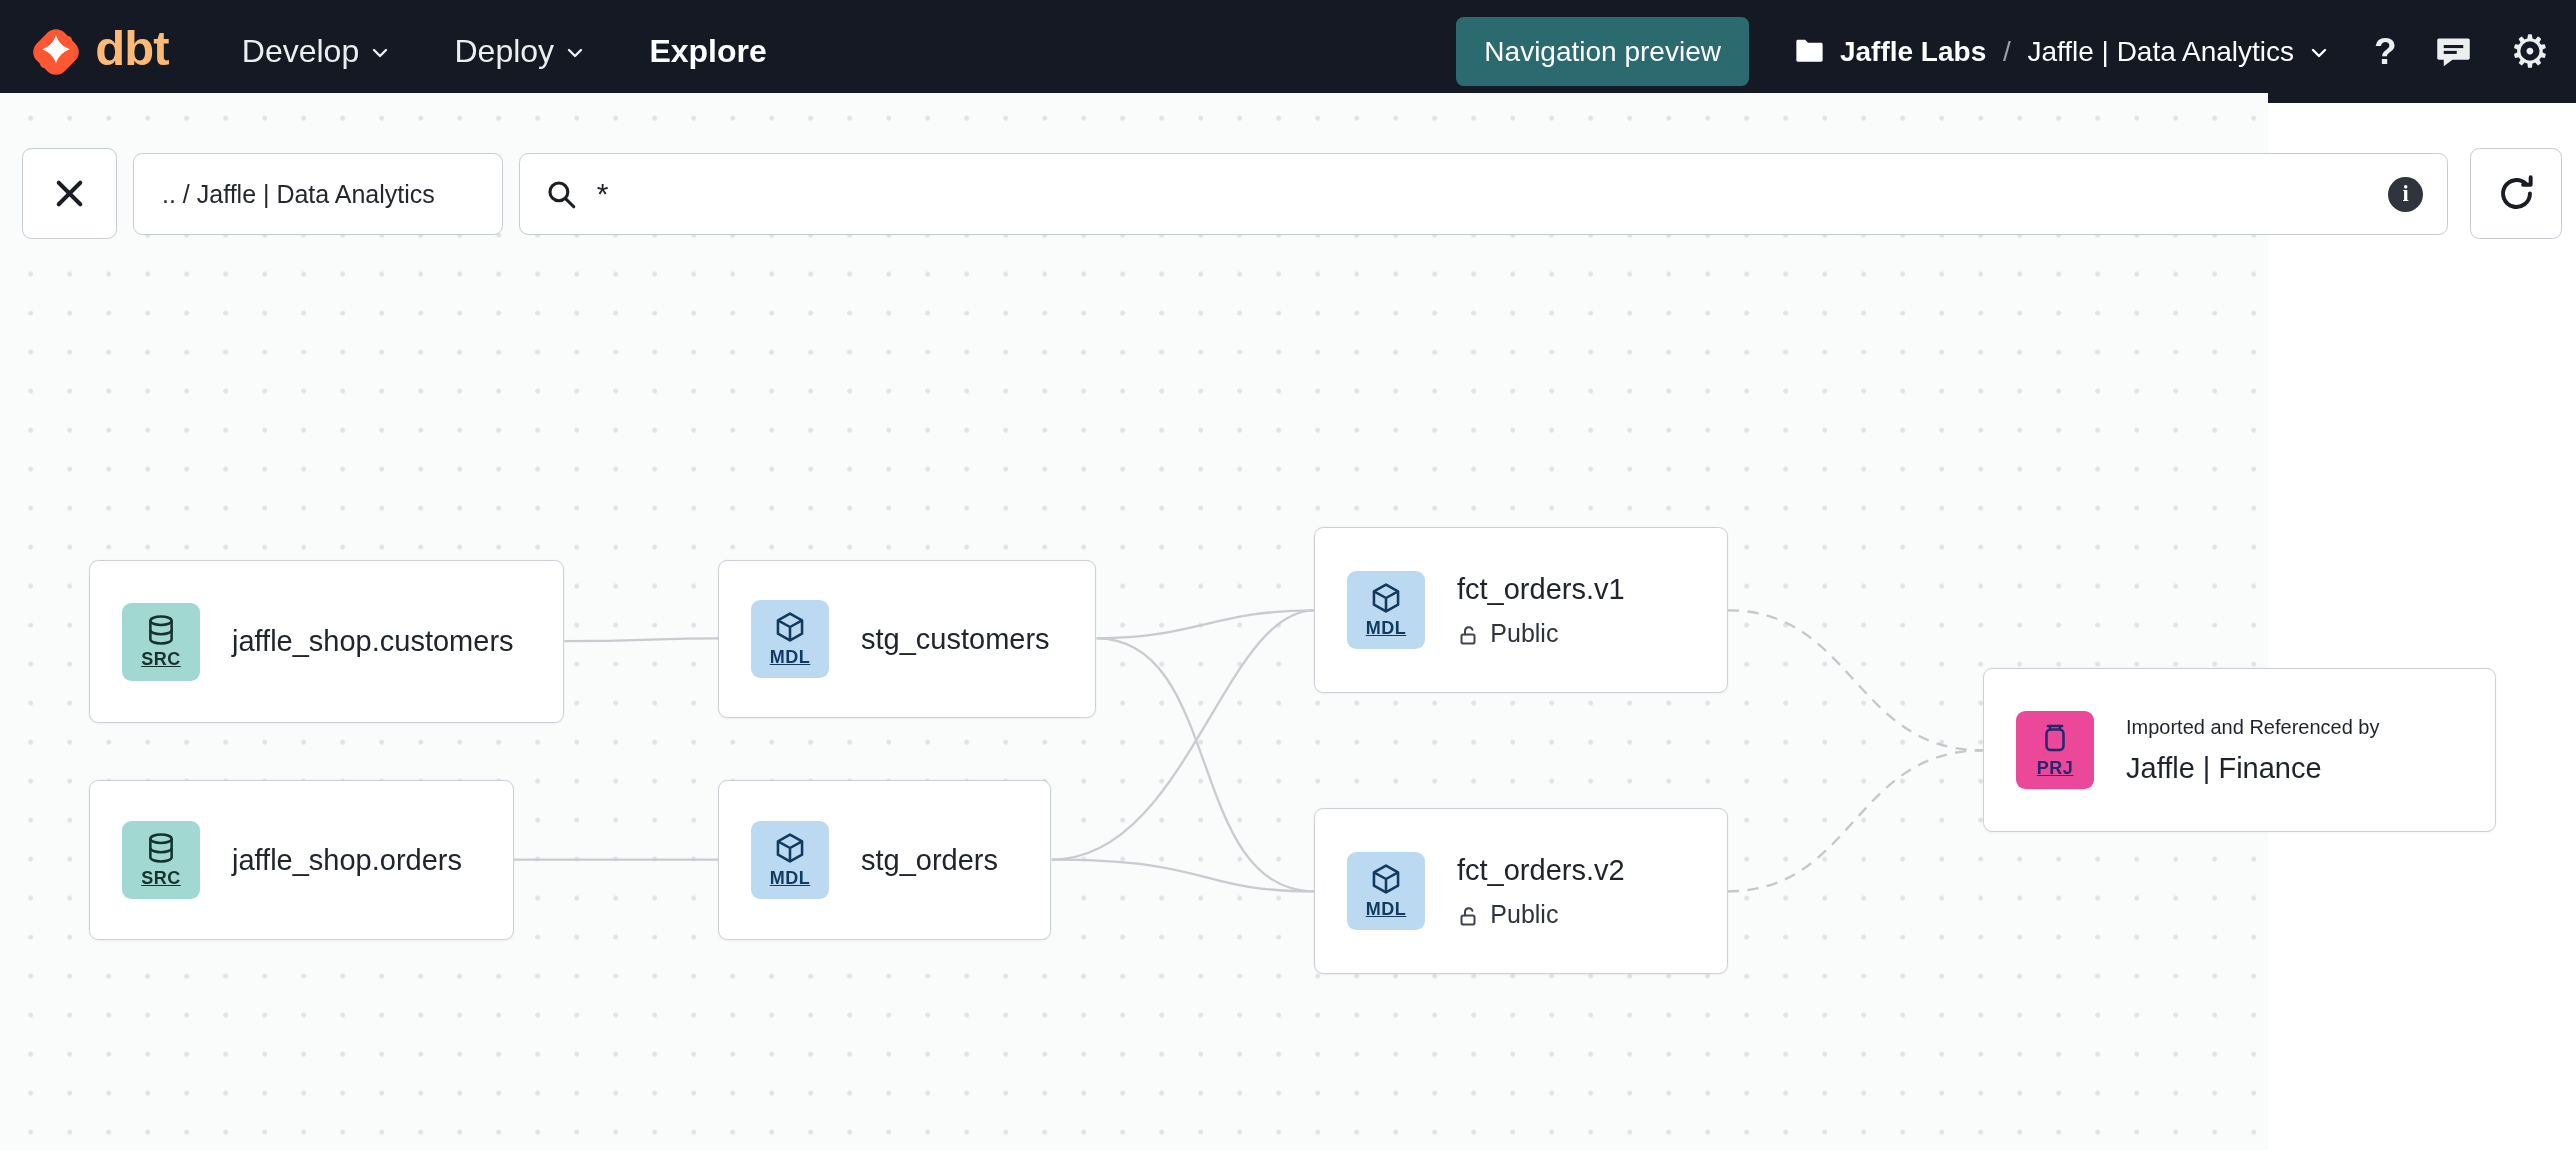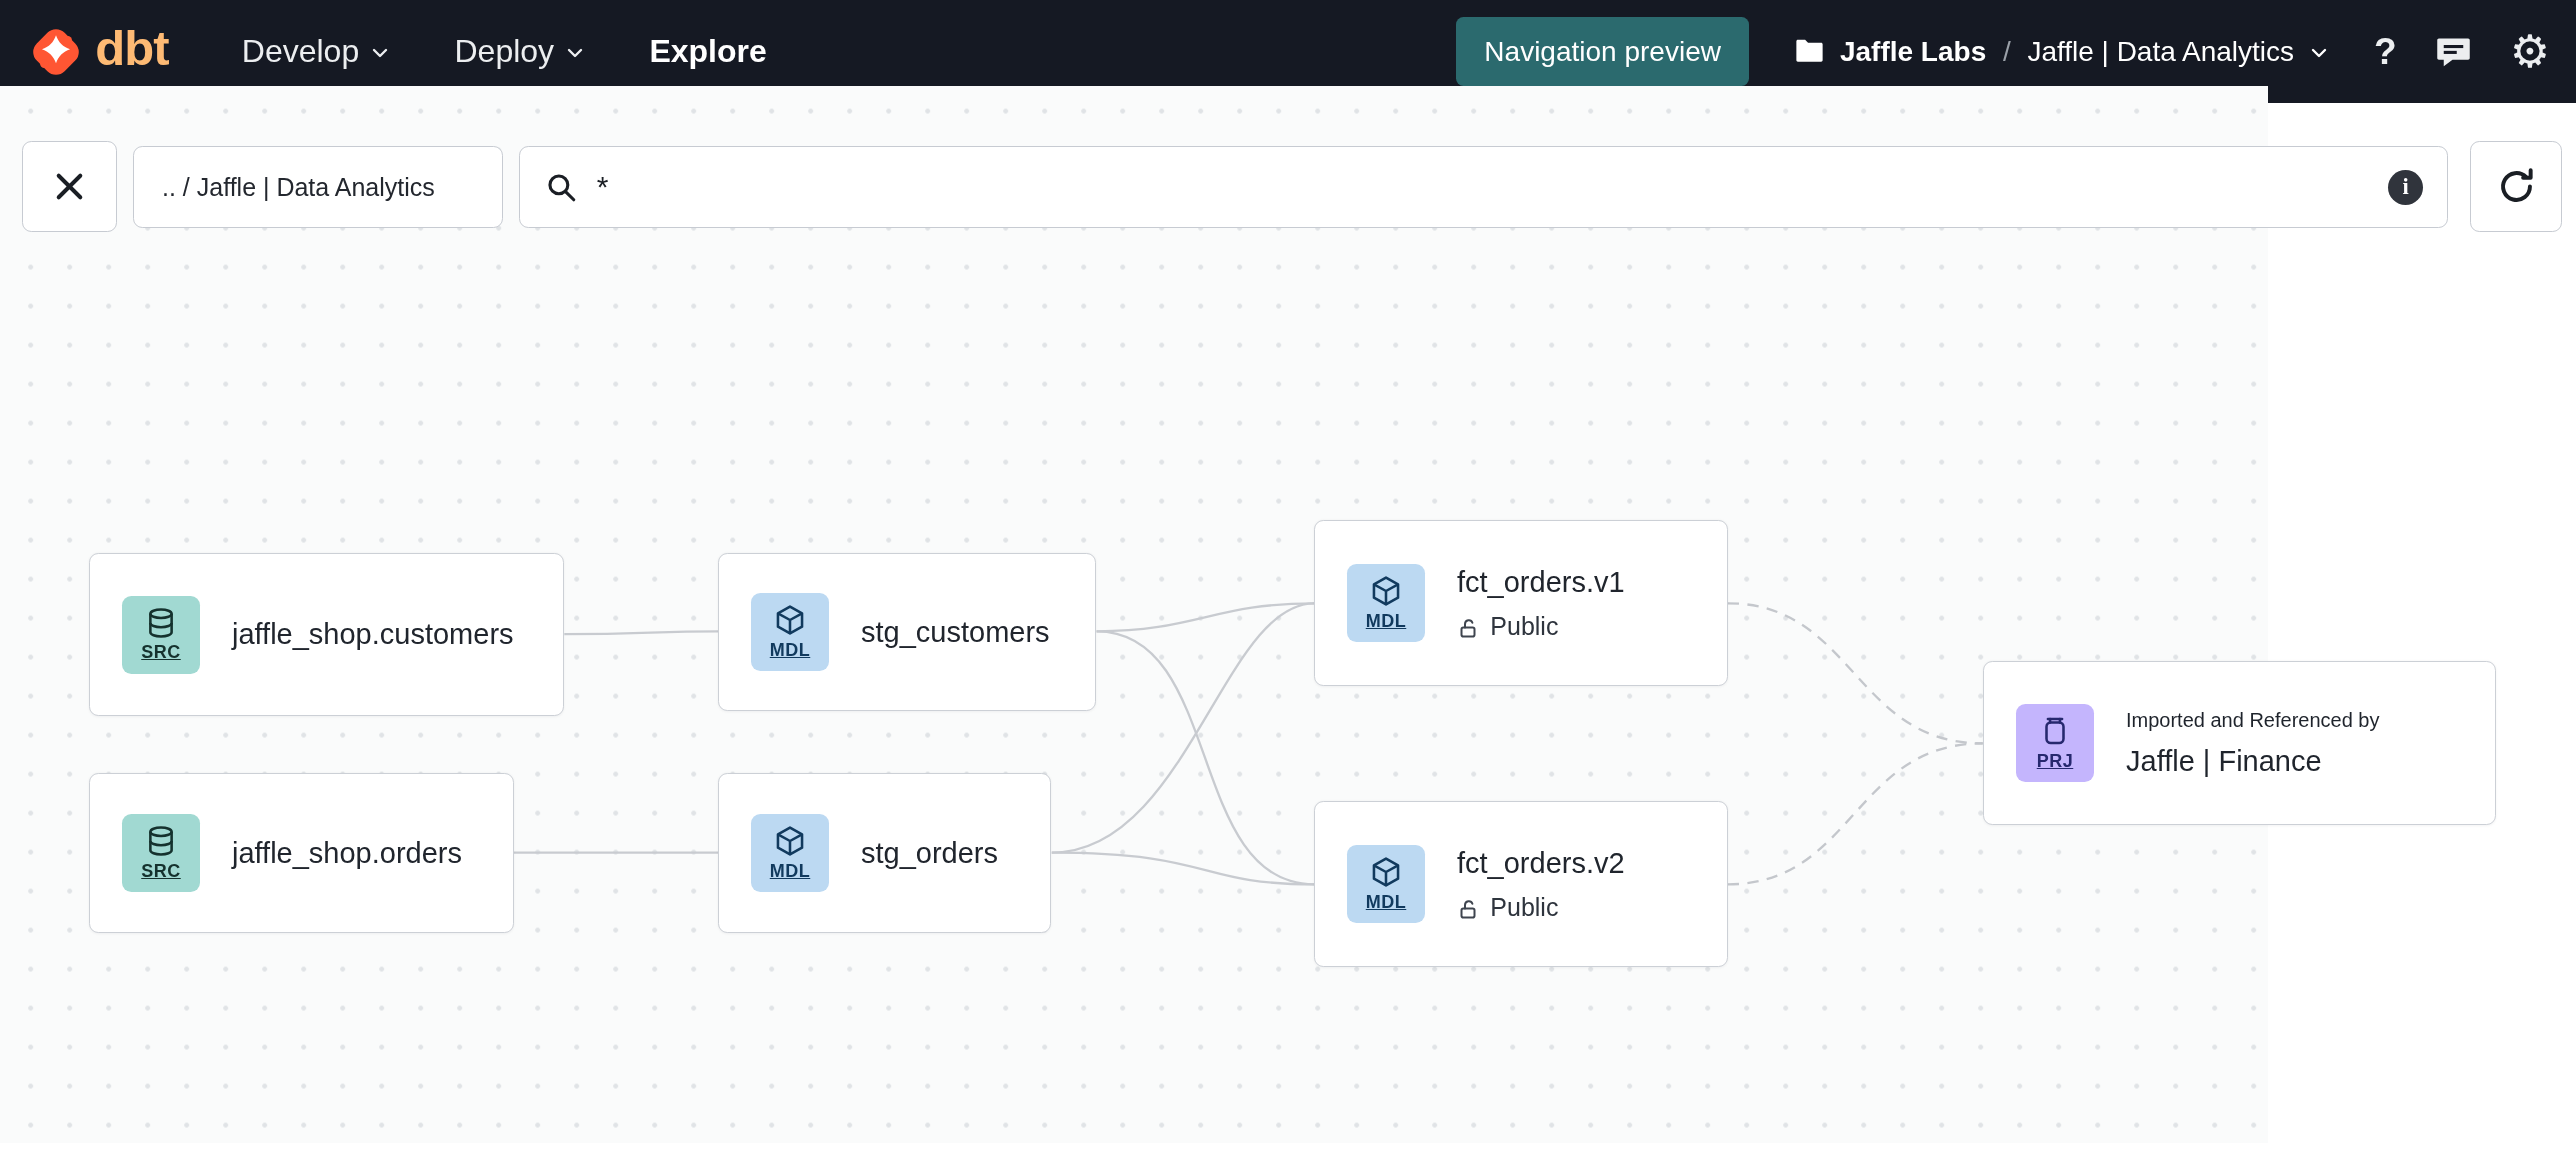--- a/index.html
+++ b/index.html
@@ -31,21 +31,21 @@
   .bc-project { font-weight:400; }
   .breadcrumb .chev { width:24px; height:24px; margin-top:3.7px; }
   .nav-icons { display:flex; align-items:center; gap:37px; }
   .icon-btn { display:flex; align-items:center; justify-content:center; cursor:pointer; }
   .help-glyph { color:#eceef0; font-size:37px; font-weight:700; line-height:1; }
   .gear-glyph { color:#eceef0; font-size:45px; line-height:1; }
   .icon-btn svg { width:39px; height:39px; display:block; }
 
   
   .canvas {
-    position:absolute; top:86px; left:0; width:2268px; height:1057px;
+    position:absolute; top:93px; left:0; width:2268px; height:1057px;
     background-color:#fafbfb;
     background-image:radial-gradient(circle, #e0e3e6 2.1px, transparent 2.7px);
     background-size:39px 39px; background-position:11.2px 5.6px;
   }
   .edges { position:absolute; left:0; top:0; pointer-events:none; }
 
   
   .tb { position:absolute; background:#fff; border:1.9px solid #c7cbd2; border-radius:9.3px; }
   .close-btn { left:21.5px; top:55px; width:95px; height:91px; display:flex; align-items:center; justify-content:center; cursor:pointer; }
   .close-btn svg { width:37px; height:37px; }
@@ -64,21 +64,21 @@
     box-shadow:0 0.9px 2.8px rgba(20,25,35,0.05);
   }
   .badge {
     width:78px; height:78px; border-radius:9.3px; flex:0 0 auto;
     display:flex; flex-direction:column; align-items:center; justify-content:center; gap:2.8px;
   }
   .badge svg { width:34px; height:34px; display:block; }
   .badge-label { font-size:18px; font-weight:700; letter-spacing:0.5px;text-decoration:underline; }
   .badge-src { background:#a1d9d2; } .badge-src .badge-label { color:#15322e;text-align:center; }
   .badge-mdl { background:#bcd9f2; } .badge-mdl .badge-label { color:#113a5e; }
-  .badge-prj { background:#c4b5fd; } .badge-prj .badge-label { color:#26286e; }
+  .badge-prj { background:#ec4899; } .badge-prj .badge-label { color:#26286e; }
   .node-label { font-size:29px; color:#20252d; white-space:nowrap; }
   .node-col { display:flex; flex-direction:column; gap:13px; }
   .node-sub { display:flex; align-items:flex-end; gap:9.3px; font-size:25px; color:#2e343d; }
   .node-sub svg { width:24px; height:24px; }
   .node-note { font-size:20px; color:#1f242c; }
   .node-title2 { font-size:29px; color:#1f242c; }
 
   .n-src-customers { left:89px;  top:467px; width:475px; height:163px; }
   .n-src-orders    { left:89px;  top:687px; width:425px; height:160px; }
   .n-stg-customers { left:718px; top:467px; width:378px; height:158px; }

